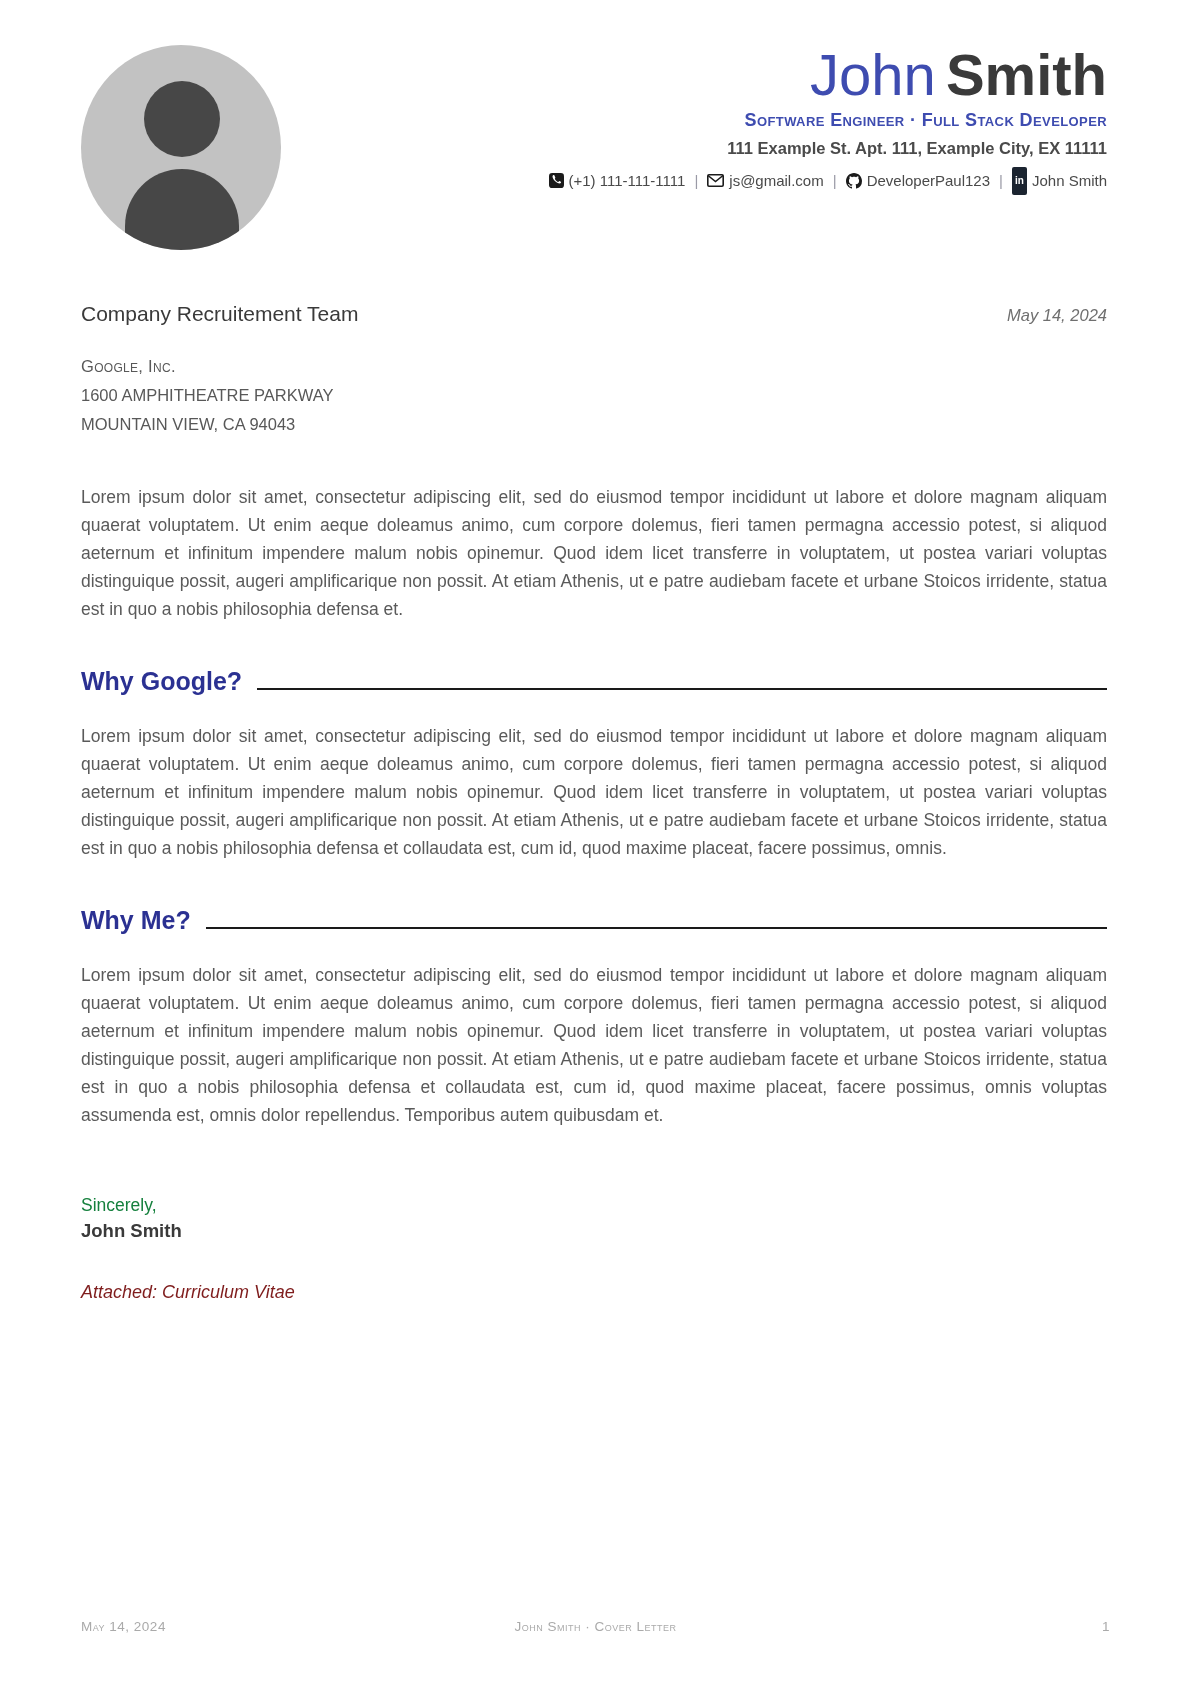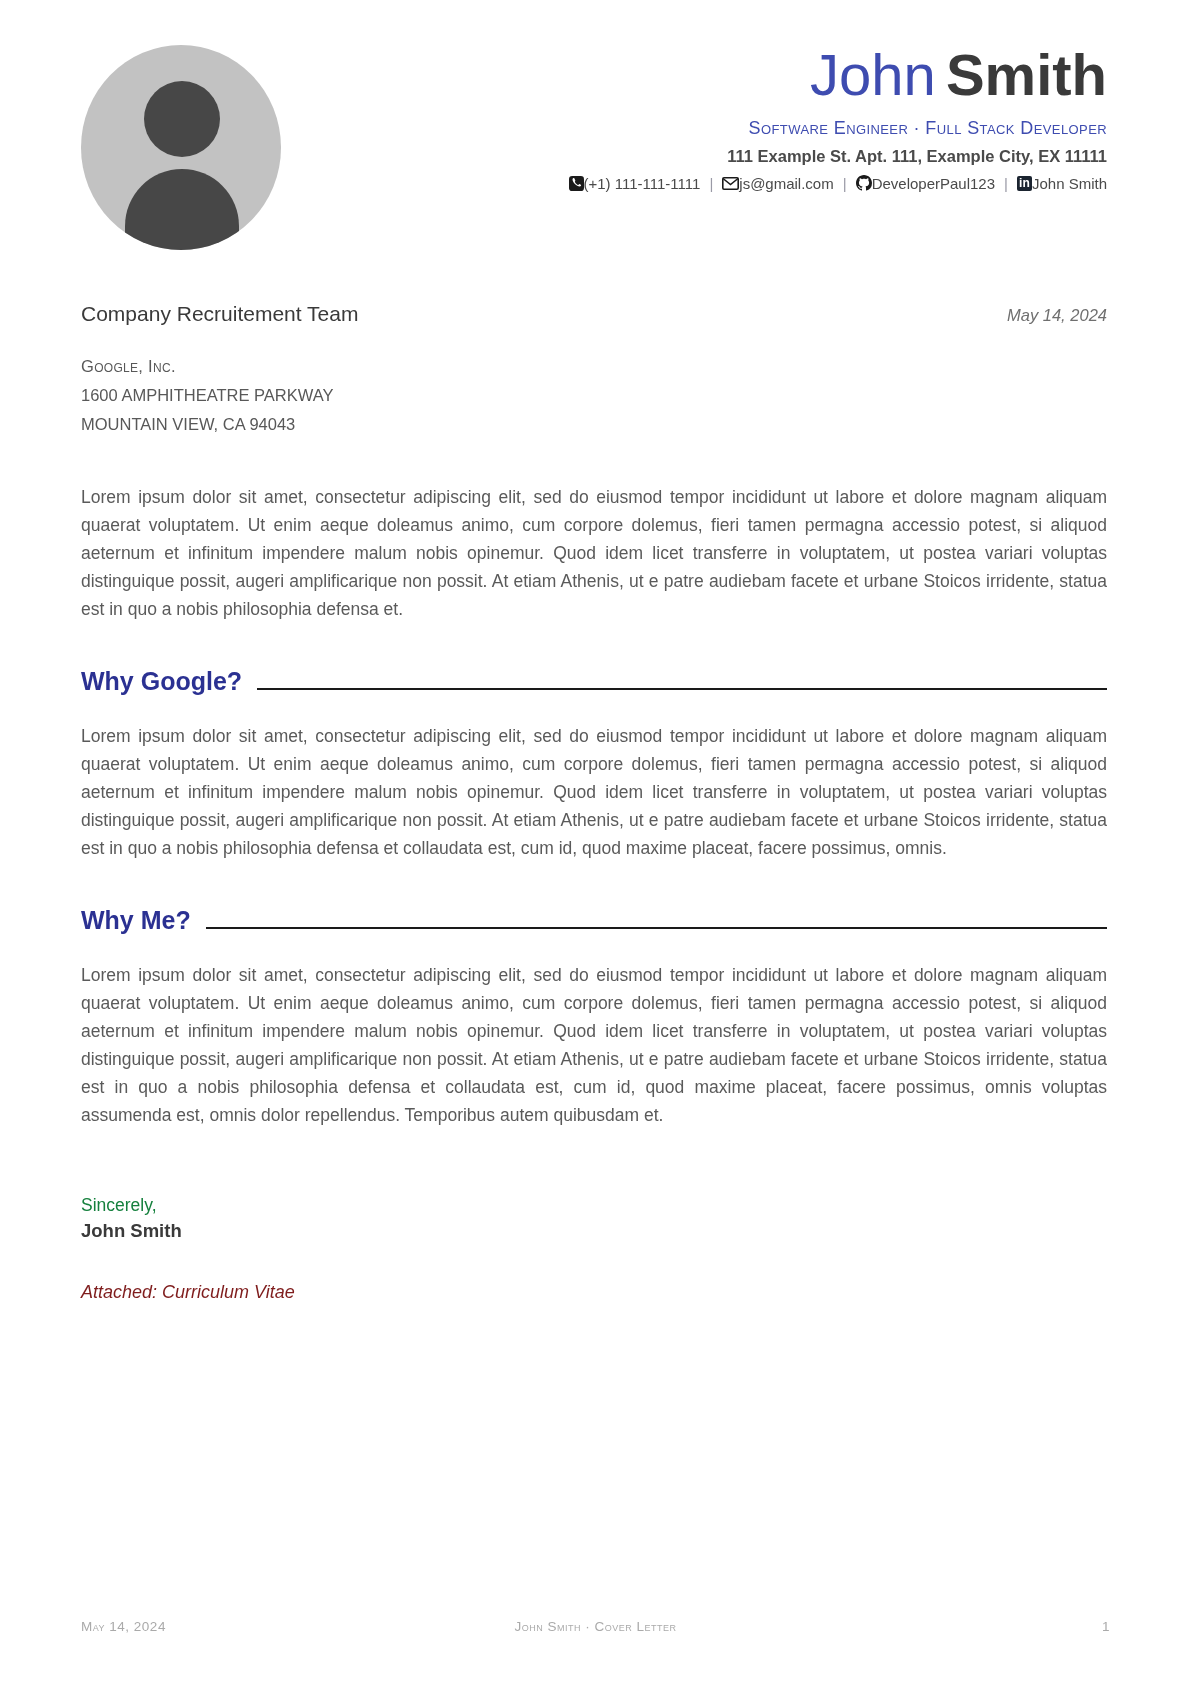--- a/index.html
+++ b/index.html
@@ -29,36 +29,36 @@
   }
   .avatar .torso {
     position: absolute; left: 44px; top: 124px;
     width: 114px; height: 100px; border-radius: 57px 57px 0 0; background: #474747;
   }
   .header-right { flex: 1; text-align: right; padding-top: 0; }
   .name-line { font-size: 58px; line-height: 1.05; letter-spacing: 0; }
   .first-name { font-weight: 100; color: #3e4cb0; }
   .last-name  { font-weight: 700; color: #3a3a3a; margin-left: 10px; }
   .tagline {
-    margin-top: 12px; font-variant: small-caps; font-weight: 400;
+    margin-top: 4px; font-variant: small-caps; font-weight: 700;
     color: #3e4cb0; font-size: 18px; letter-spacing: 0.4px;
   }
   .postal {
     margin-top: 8px; font-weight: 700; color: #4a4a4a; font-size: 16.5px;
   }
   .contact-line {
     margin-top: 9px; font-size: 15px; color: #4a4a4a;
     display: flex; justify-content: flex-end; align-items: center; gap: 7px;
   }
-  .contact-item { display: inline-flex; align-items: center; }
+  .contact-item { display: inline-flex; align-items: center; gap: 5px; }
   .sep { color: #9a9aa6; font-weight: 300; padding: 0 2px; }
   .icon-svg { display: inline-block; vertical-align: middle; }
   .li-badge {
-    display: inline-flex; width: 15px; height: 15px; background: #1b2430;
-    border-radius: 2px; color: #fff; font-size: 12px; font-weight: 700;
+    display: inline-flex; width: 15px; height: 28px; background: #1b2430;
+    border-radius: 2px; color: #fff; font-size: 10px; font-weight: 700;
     align-items: center; justify-content: center; line-height: 1;
   }
 
   
   .recipient-row {
     margin-top: 52px; display: flex; justify-content: space-between; align-items: baseline;
   }
   .recipient-title { font-size: 21px; font-weight: 400; color: #3a3a3a; }
   .letter-date { font-size: 16.5px; font-style: italic; color: #6f6f6f; }
   .company-block { margin-top: 26px; font-size: 16.5px; color: #585858; line-height: 1.75; }

